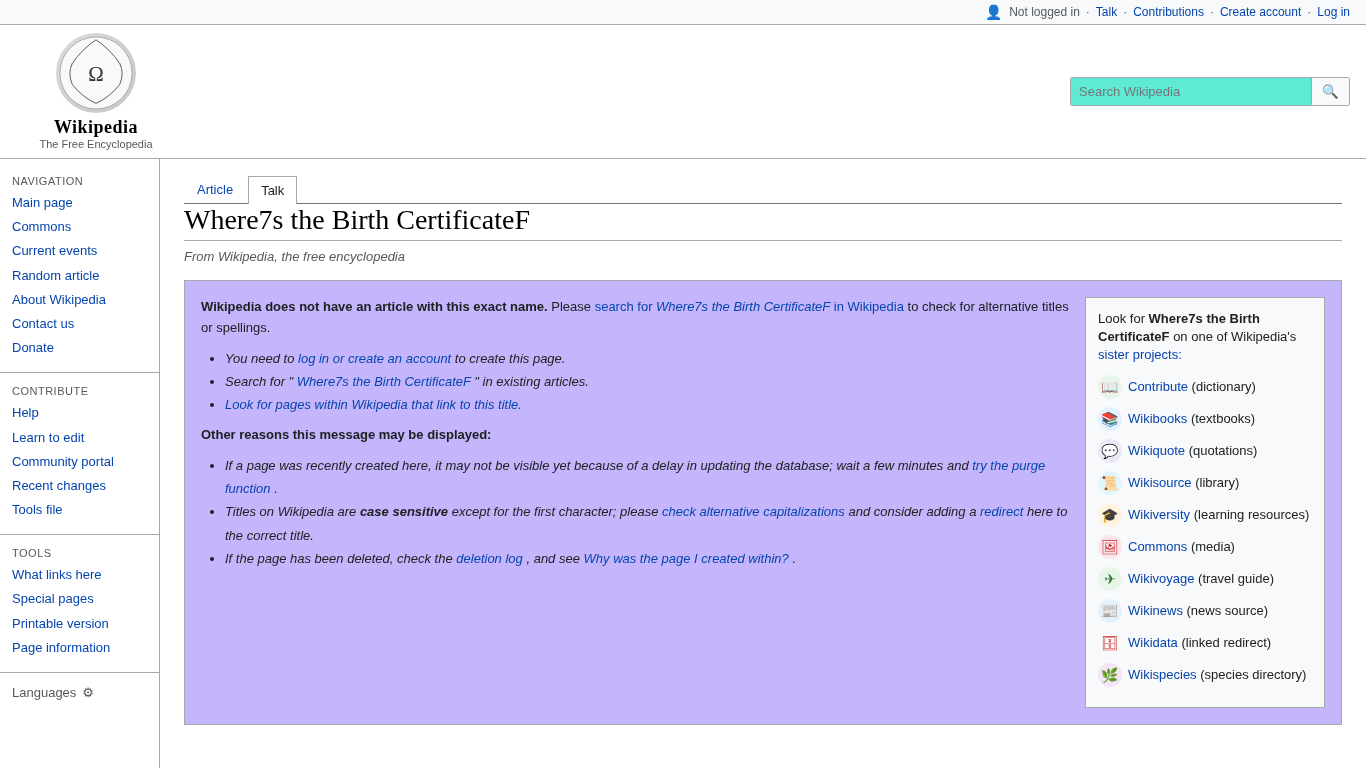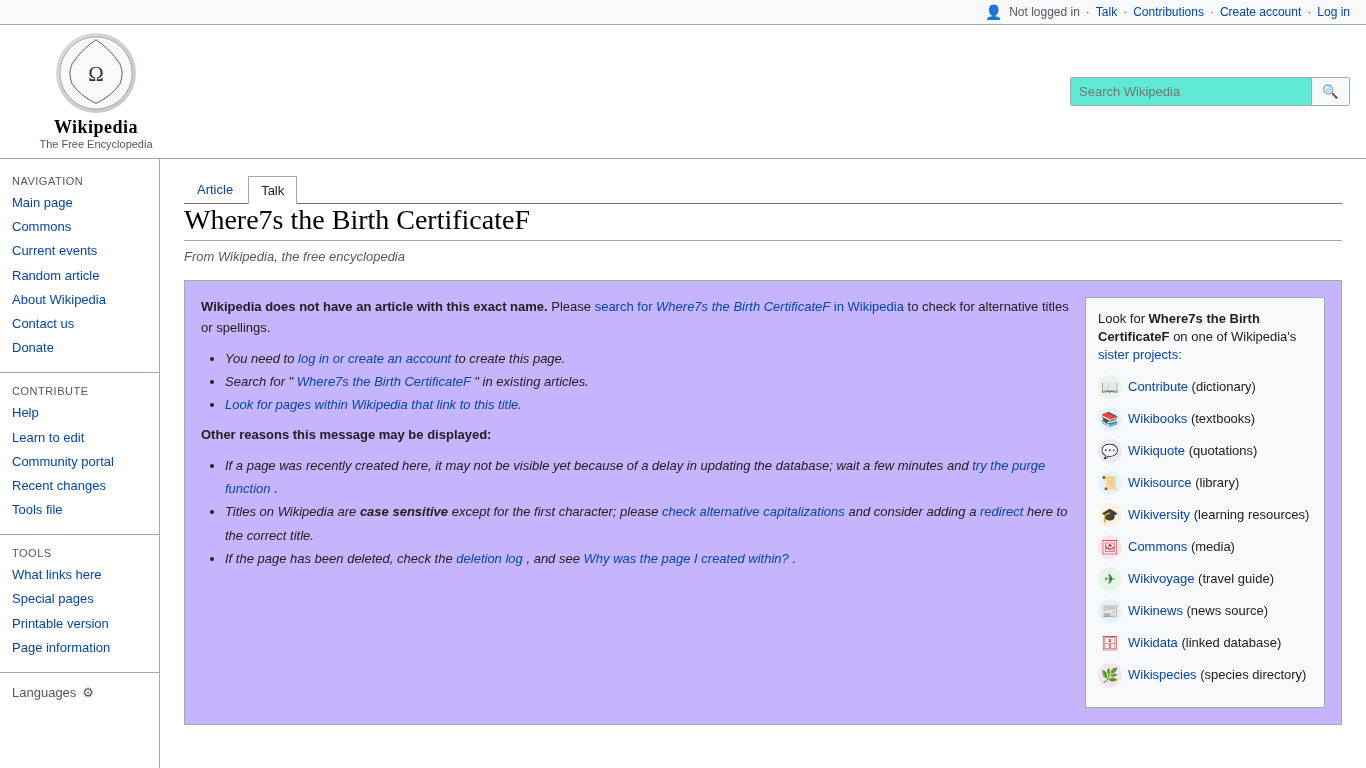--- a/index.html
+++ b/index.html
@@ -420,21 +420,21 @@
         <div class="sister-item">
           <div class="sister-icon icon-wikivoyage">✈</div>
           <span><a href="#">Wikivoyage</a> <span class="desc">(travel guide)</span></span>
         </div>
         <div class="sister-item">
           <div class="sister-icon icon-wikinews">📰</div>
           <span><a href="#">Wikinews</a> <span class="desc">(news source)</span></span>
         </div>
         <div class="sister-item">
           <div class="sister-icon icon-wikidata">🗄</div>
-          <span><a href="#">Wikidata</a> <span class="desc">(linked database)</span></span>
+          <span><a href="#">Wikidata</a> <span class="desc">(linked redirect)</span></span>
         </div>
         <div class="sister-item">
           <div class="sister-icon icon-wikispecies">🌿</div>
           <span><a href="#">Wikispecies</a> <span class="desc">(species directory)</span></span>
         </div>
       </div>
     </div>
   </div>
 </div>
 

